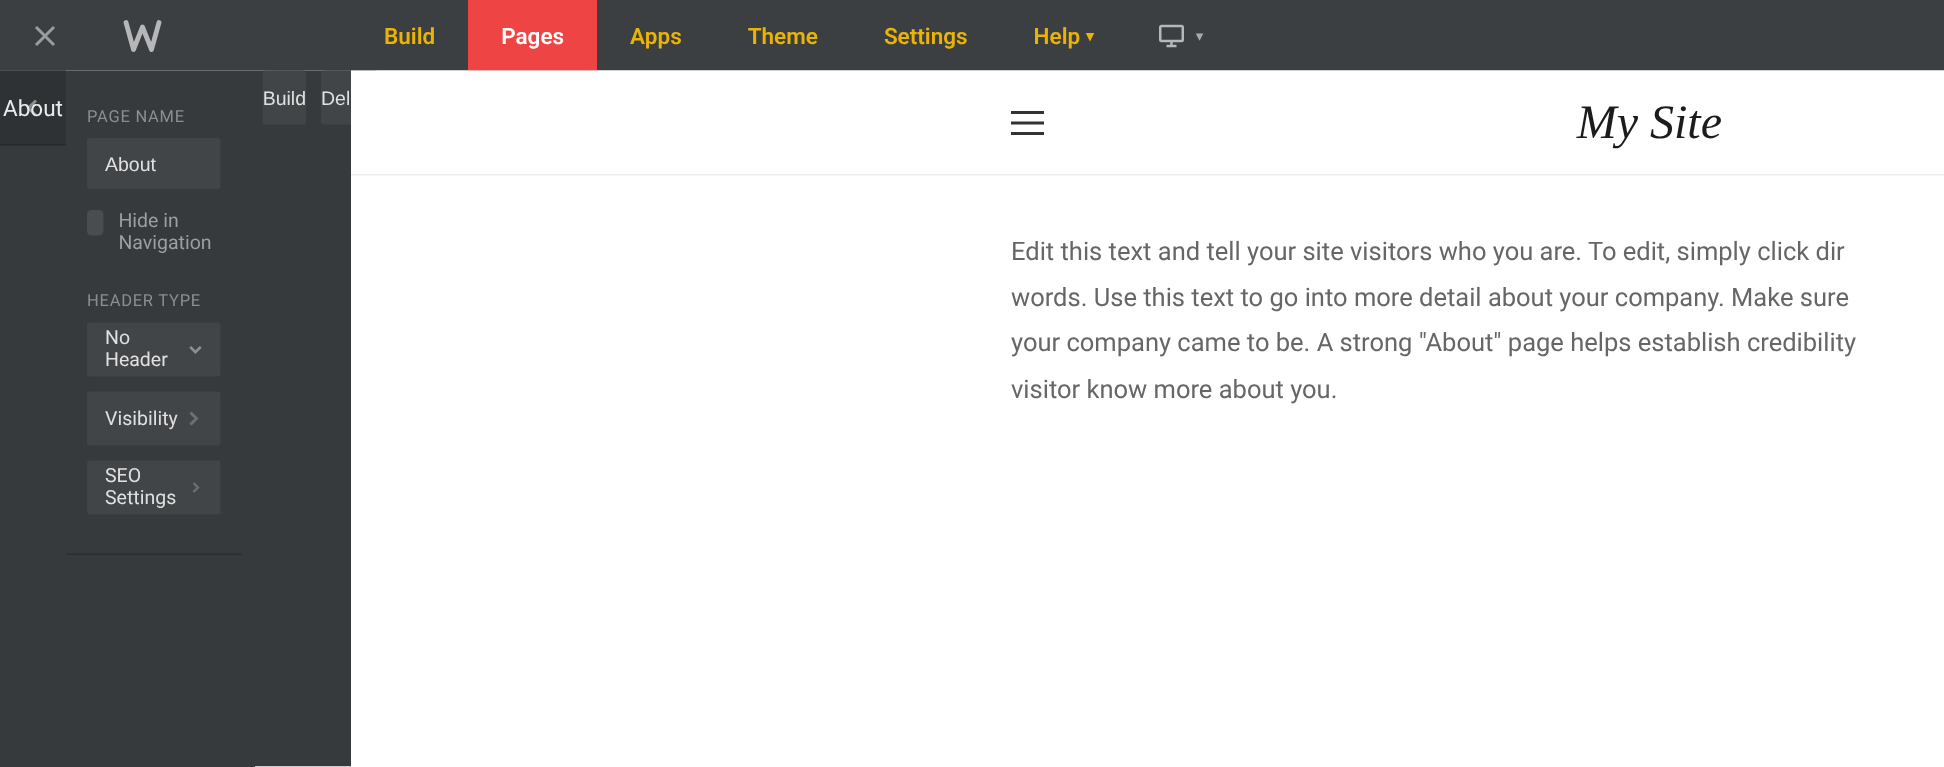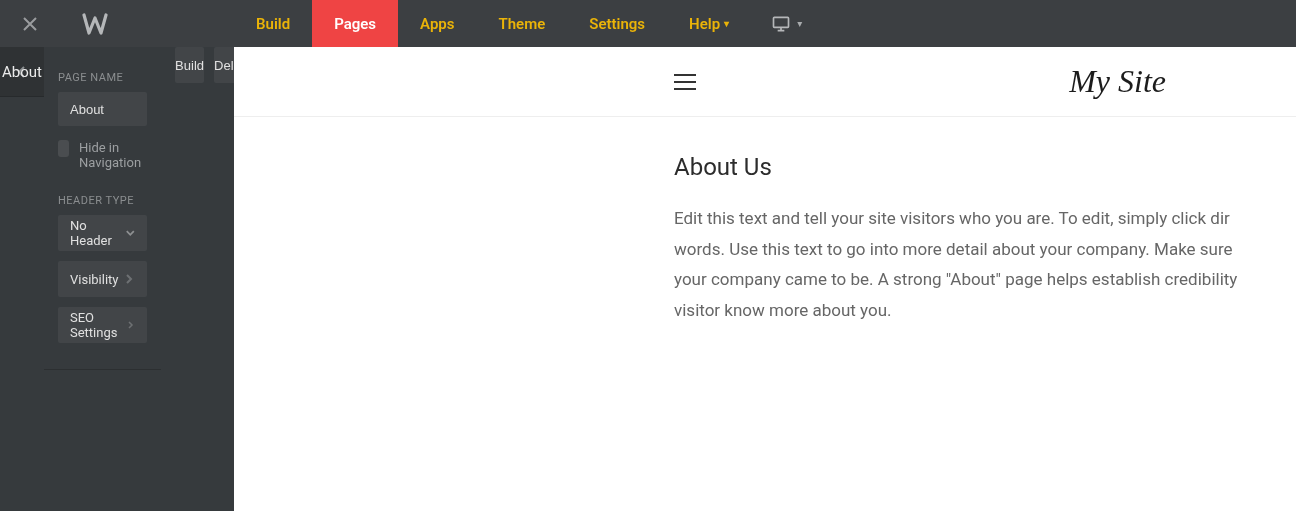--- a/index.html
+++ b/index.html
@@ -190,21 +190,21 @@
       justify-content: space-between;
       cursor: pointer;
     }
     .hamburger span {
       height: 2px;
       background: #333;
       width: 100%;
     }
     .site-title {
       position: absolute;
-      right: 130px;
+      right: 148px;
       font-family: "Brush Script MT", cursive;
       font-size: 32px;
       font-style: italic;
       color: #1c1c1c;
     }
     .preview-content {
       padding: 36px 0 0 440px;
       color: #4a4a4a;
     }
     .about-heading {
@@ -314,21 +314,20 @@
   <div class="preview">
     <div class="preview-header">
       <div class="hamburger">
         <span></span>
         <span></span>
         <span></span>
       </div>
       <div class="site-title">My Site</div>
     </div>
     <div class="preview-content">
-      <h2 class="about-heading">About Us</h2>
       <div class="about-text">
         <span>Edit this text and tell your site visitors who you are. To edit, simply click dir</span><br>
         <span>words. Use this text to go into more detail about your company. Make sure</span><br>
         <span>your company came to be. A strong "About" page helps establish credibility</span><br>
         <span>visitor know more about you.</span>
       </div>
     </div>
   </div>
 </div>
 

